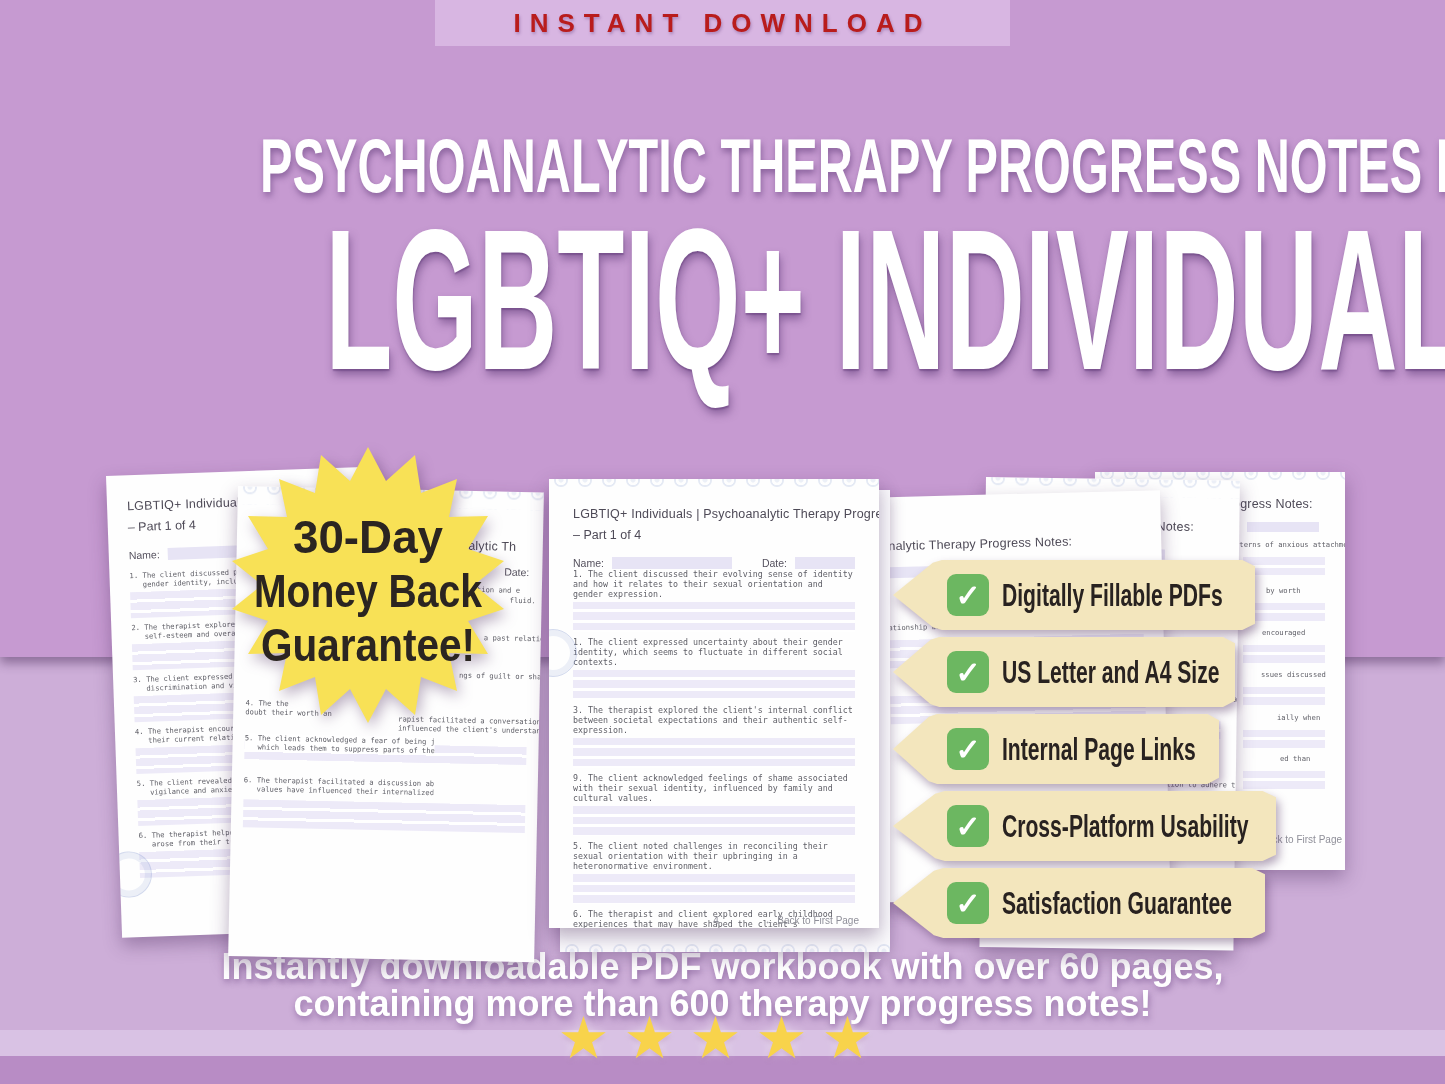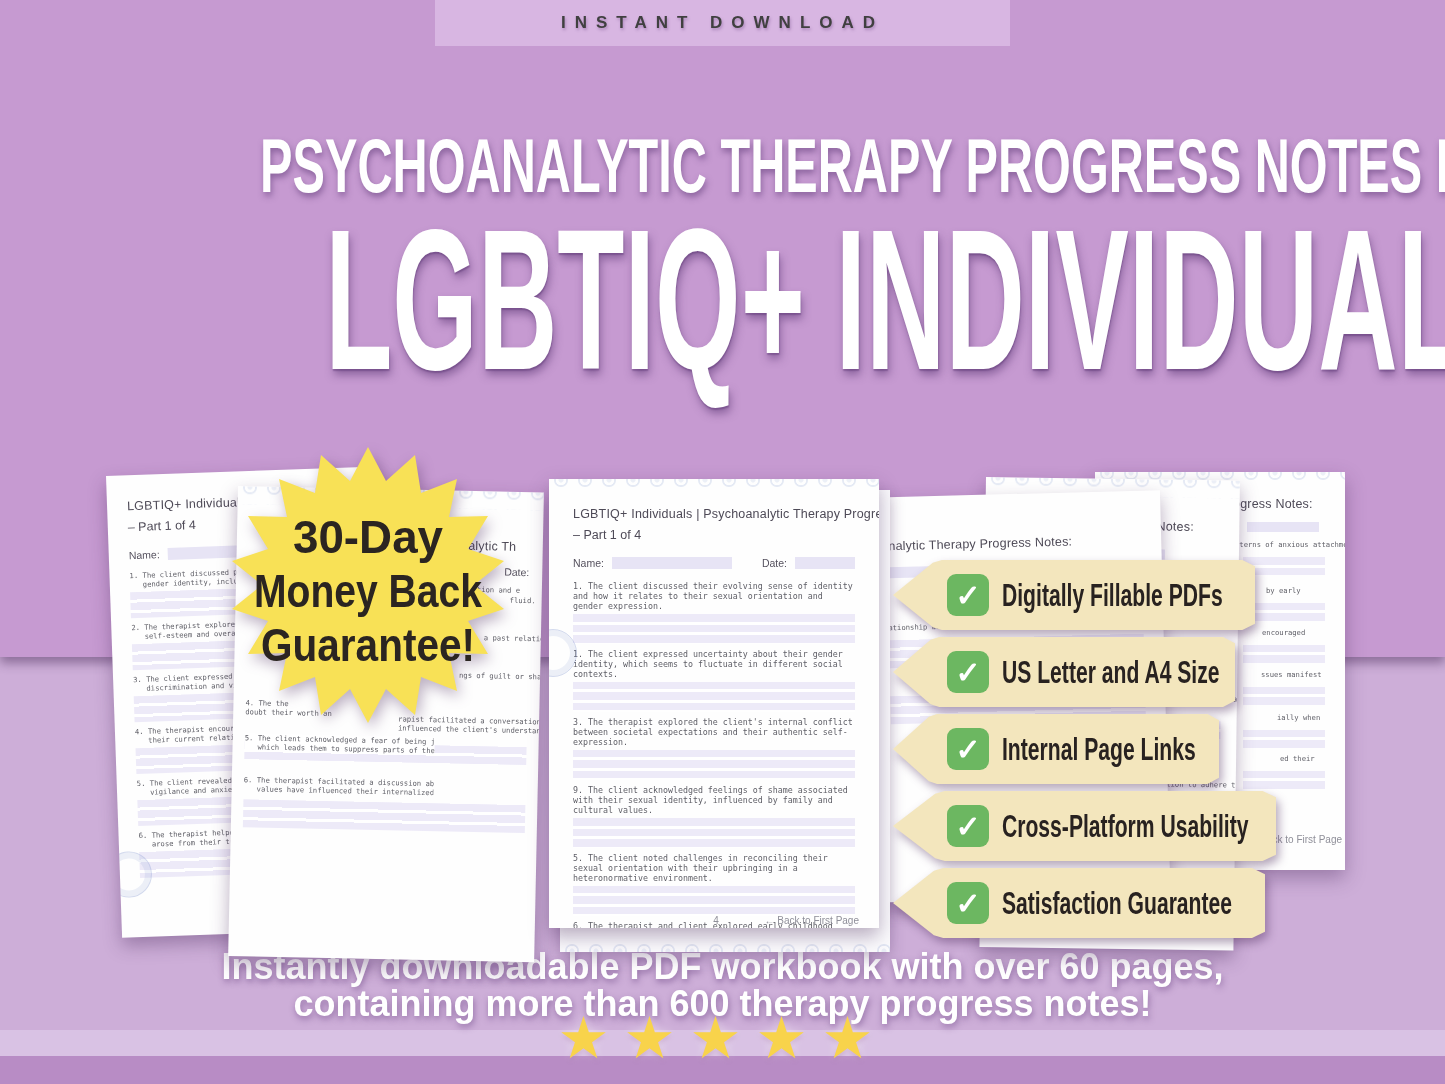--- a/index.html
+++ b/index.html
@@ -7,21 +7,21 @@
           font-family:"Liberation Sans",sans-serif;}
   
   .bg-top{position:absolute;left:0;top:0;width:100%;height:657px;background:#c69ad1;
           box-shadow:0 6px 10px rgba(60,30,75,.45);z-index:2;}
   .bg-bottom{position:absolute;left:0;top:657px;width:100%;height:427px;background:#cdaed8;z-index:1;}
   .strip-light{position:absolute;left:0;top:1030px;width:100%;height:26px;background:#d9c2e4;z-index:3;}
   .strip-dark{position:absolute;left:0;top:1056px;width:100%;height:28px;background:#b88cc5;z-index:3;}
   
   .banner{position:absolute;left:435px;top:0;width:575px;height:46px;background:#d8b6e2;
           display:flex;align-items:center;justify-content:center;z-index:5;}
-  .banner span{color:#404040;font-weight:700;font-size:17px;letter-spacing:9px;
+  .banner span{color:#b91c1c;font-weight:700;font-size:26px;letter-spacing:9px;
                text-shadow:1px 2px 3px rgba(90,50,115,.35);}
   
   .h1,.h2{position:absolute;left:0;width:100%;text-align:center;color:#fff;font-weight:700;
           line-height:1;z-index:5;white-space:nowrap;}
   .h1{top:128px;font-size:76px;transform:scaleX(.64);
       text-shadow:2px 4px 8px rgba(84,48,110,.5);}
   .h2{top:200px;font-size:200px;transform:scaleX(.55);
       text-shadow:3px 6px 12px rgba(84,48,110,.5),1px 2px 2px rgba(84,48,110,.4);}
   
   .page{position:absolute;background:#fefefe;box-shadow:0 8px 18px rgba(70,40,90,.38);
@@ -164,29 +164,29 @@
    values have influenced their internalized</span>
     <div class="abs lines" style="left:12px;top:310px;width:282px;height:28px"></div>
   </div>
 
   <div class="page r3">
     <div class="lace"></div>
     <span class="abs phead" style="left:115px;top:25px">y Progress Notes:</span>
     <span class="abs field" style="left:152px;top:50px;width:72px;height:10px"></span>
     <span class="abs mono sm frag" style="left:140px;top:68px">tterns of anxious attachment in</span>
     <div class="abs lines" style="left:148px;top:82px;width:82px;height:18px"></div>
-    <span class="abs mono sm frag" style="left:171px;top:114px">by early</span>
+    <span class="abs mono sm frag" style="left:171px;top:114px">by worth</span>
     <div class="abs lines" style="left:148px;top:128px;width:82px;height:18px"></div>
     <span class="abs mono sm frag" style="left:167px;top:156px">encouraged</span>
     <div class="abs lines" style="left:148px;top:170px;width:82px;height:18px"></div>
-    <span class="abs mono sm frag" style="left:166px;top:198px">ssues manifest</span>
+    <span class="abs mono sm frag" style="left:166px;top:198px">ssues discussed</span>
     <div class="abs lines" style="left:148px;top:212px;width:82px;height:18px"></div>
     <span class="abs mono sm frag" style="left:182px;top:241px">ially when</span>
     <div class="abs lines" style="left:148px;top:255px;width:82px;height:18px"></div>
-    <span class="abs mono sm frag" style="left:185px;top:282px">ed their</span>
+    <span class="abs mono sm frag" style="left:185px;top:282px">ed than</span>
     <div class="abs lines" style="left:148px;top:296px;width:82px;height:18px"></div>
     <div class="deco" style="left:58px;top:158px;width:52px;height:52px"></div>
     <span class="abs" style="left:172px;top:362px;font-size:10px;color:#8f8f99;white-space:nowrap">ack to First Page</span>
   </div>
 
   <div class="page r2">
     <div class="lace"></div>
     <span class="abs phead" style="left:65px;top:40px">Therapy Progress Notes:</span>
     <span class="abs field" style="left:70px;top:70px;width:110px;height:10px"></span>
     <span class="abs mono sm frag" style="left:81px;top:214px">ow societal views of family, marriage, and
@@ -212,21 +212,21 @@
     <div class="lace"></div>
     <div class="deco" style="left:-20px;top:150px;width:46px;height:46px"></div>
     <div class="phead" style="margin-top:6px">LGBTIQ+ Individuals | Psychoanalytic Therapy Progress Notes:</div>
     <div class="psub">– Part 1 of 4</div>
     <div class="nrow">
       <span>Name:</span>
       <span class="field" style="width:148px"></span>
       <span style="margin-left:22px">Date:</span>
       <span class="field" style="width:74px"></span>
     </div>
-    <div style="margin-top:12px">
+    <div style="">
       <div class="item">
           <div class="itxt mono">1. The client discussed their evolving sense of identity and how it relates to their sexual orientation and gender expression.</div>
           <div class="lines" style="height:30px"></div>
         </div>
       <div class="item">
           <div class="itxt mono">1. The client expressed uncertainty about their gender identity, which seems to fluctuate in different social contexts.</div>
           <div class="lines" style="height:30px"></div>
         </div>
       <div class="item">
           <div class="itxt mono">3. The therapist explored the client's internal conflict between societal expectations and their authentic self-expression.</div>

